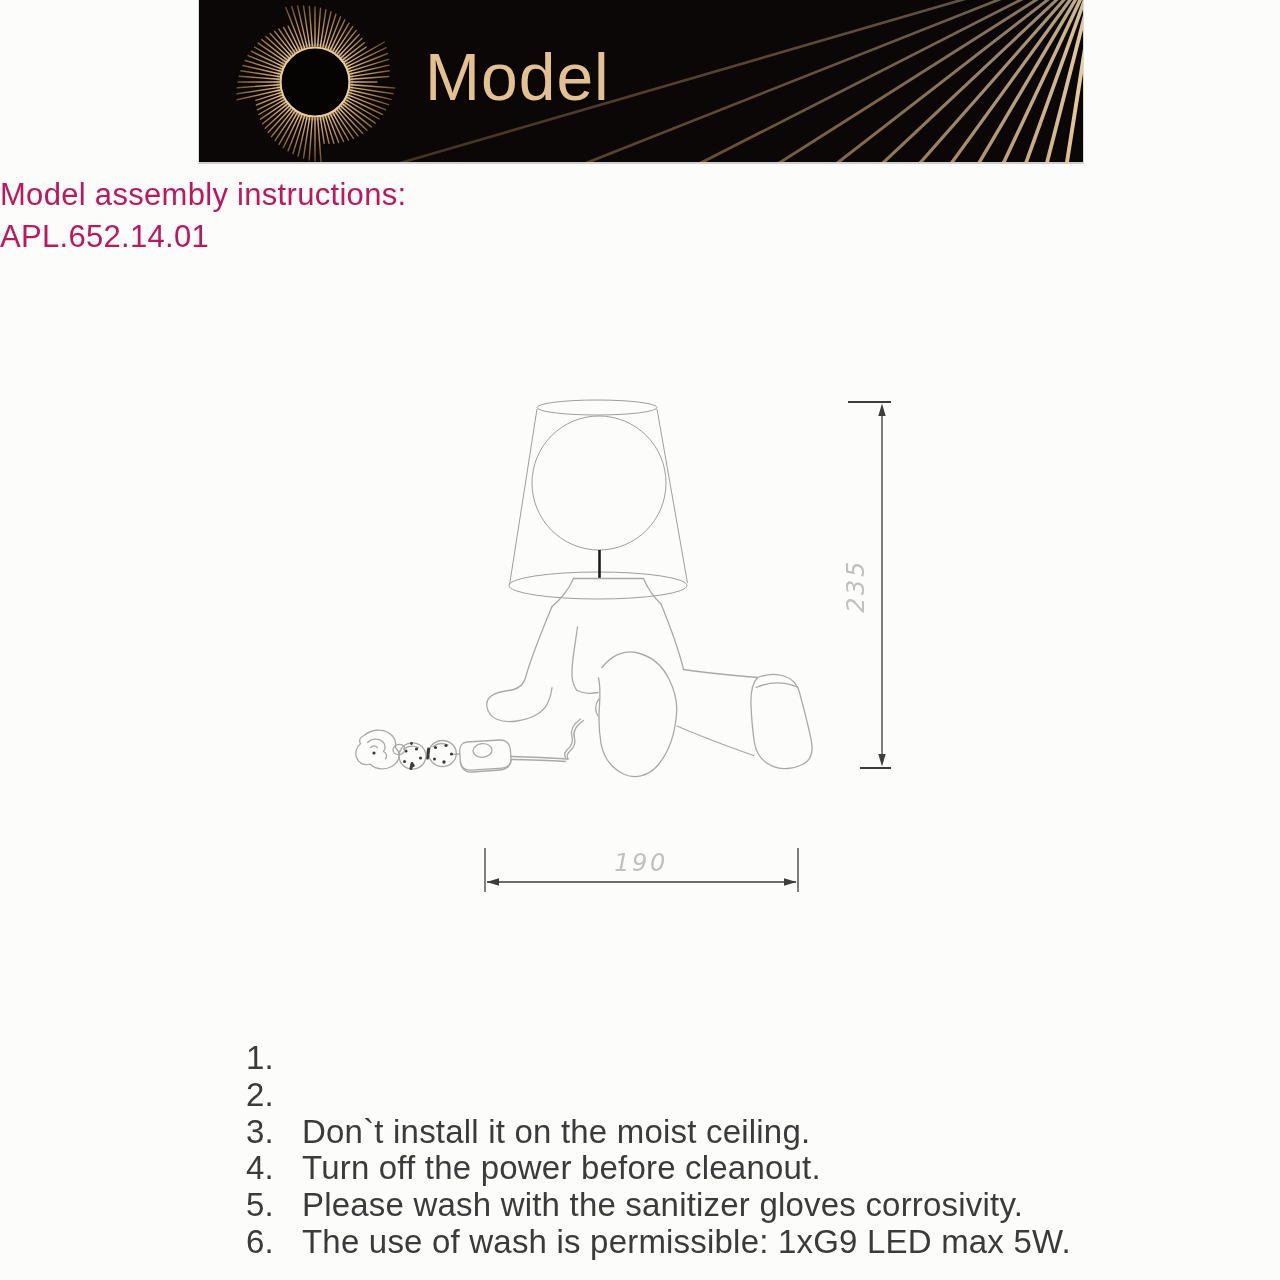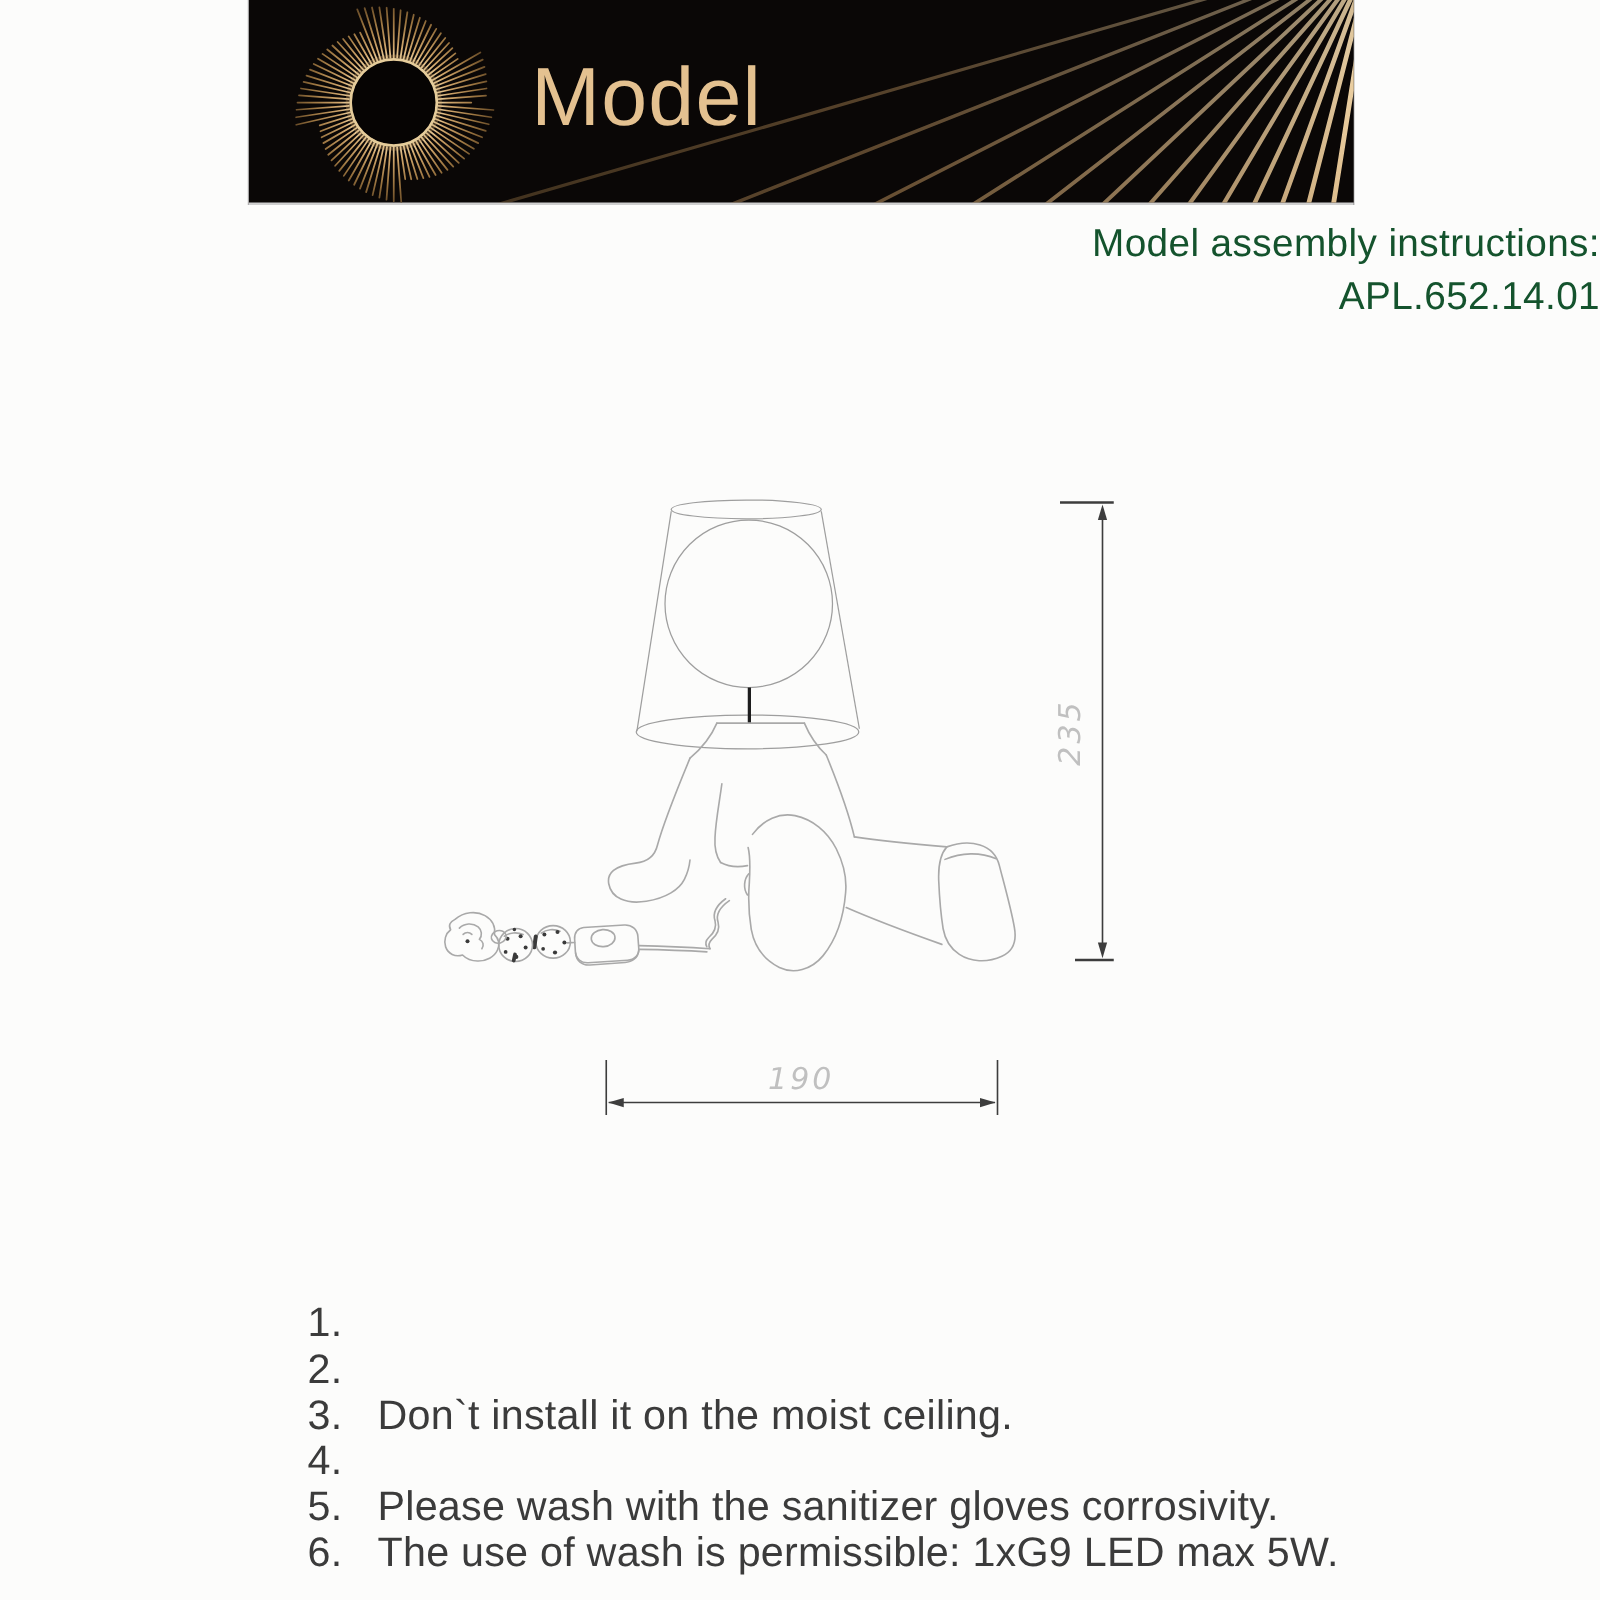--- a/index.html
+++ b/index.html
@@ -7,22 +7,22 @@
         font-family:"Liberation Sans",sans-serif;color:#3b3b3b;}
 
   
   .banner{position:absolute;left:199px;top:0;width:884px;height:162px;background:#0a0706;
           border-bottom:2px solid #cfcfcf;box-shadow:-1px 0 0 #d9d9d9,1px 0 0 #d9d9d9;}
   .banner svg{position:absolute;left:0;top:0;width:884px;height:162px;display:block;}
   .brand{position:absolute;left:226px;top:44px;font-size:66px;line-height:66px;font-weight:200;
          letter-spacing:1px;color:#e4c190;}
 
   
-  .title{position:absolute;left:0;top:174px;width:1280px;text-align:right;
-         font-size:31px;line-height:42px;letter-spacing:0.3px;color:#14532d;}
+  .title{position:absolute;left:0;top:174px;width:1280px;text-align:left;
+         font-size:31px;line-height:42px;letter-spacing:0.3px;color:#be185d;}
 
   
   .diagram{position:absolute;left:340px;top:390px;width:560px;height:510px;}
   .fig{fill:none;stroke:#a9a9a9;stroke-width:1.3;stroke-linecap:round;stroke-linejoin:round;}
   .shade{stroke:#9e9e9e;}
   .stem{stroke:#1d1d1d;stroke-width:2.6;}
   .dim{stroke:#3d3d3d;stroke-width:1.3;fill:none;}
   .dimcap{stroke:#3d3d3d;stroke-width:2;fill:none;}
   .dimfill{fill:#3d3d3d;stroke:none;}
   .dimtext{fill:#c0c0c0;font-size:24px;font-style:italic;letter-spacing:2.5px;
@@ -264,20 +264,21 @@
     </li>
     <li class="row">
       <span class="num">2.</span>
     </li>
     <li class="row">
       <span class="num">3.</span>
       <span class="txt">Don`t install it on the moist ceiling.</span>
     </li>
     <li class="row">
       <span class="num">4.</span>
+      <span class="txt">Turn off the power before cleanout.</span>
     </li>
     <li class="row">
       <span class="num">5.</span>
       <span class="txt">Please wash with the sanitizer gloves corrosivity.</span>
     </li>
     <li class="row">
       <span class="num">6.</span>
       <span class="txt">The use of wash is permissible: 1xG9 LED max 5W.</span>
     </li>
   </ol>

